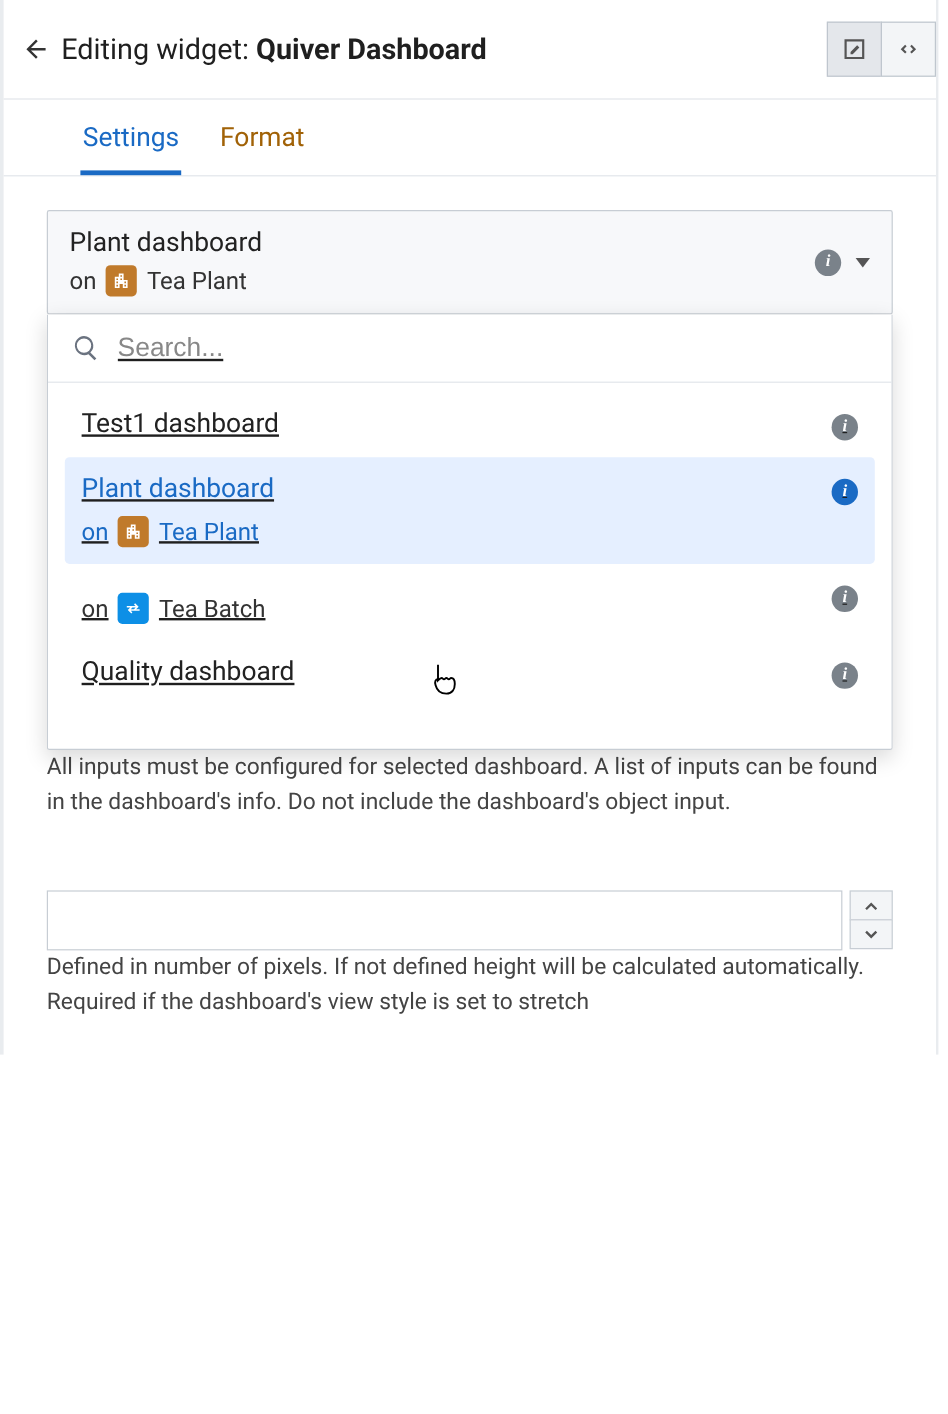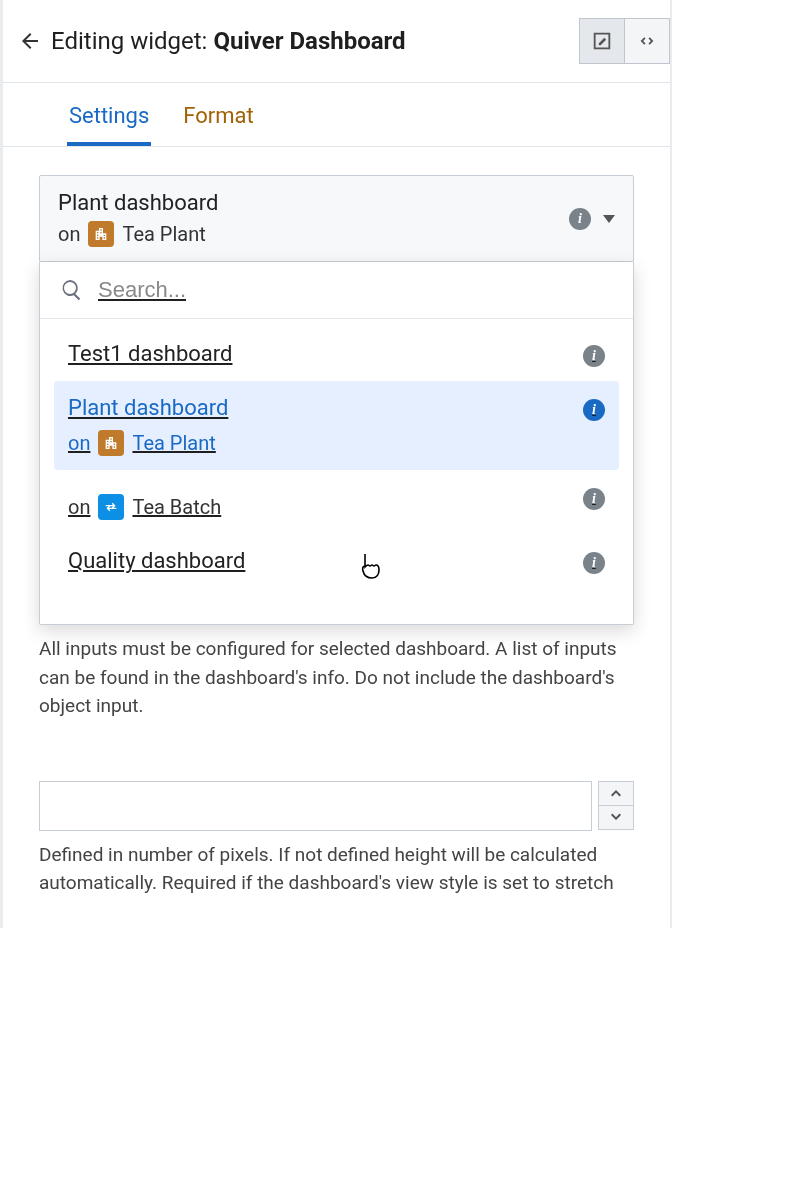--- a/index.html
+++ b/index.html
@@ -16,21 +16,21 @@
   }
   html,body {
     margin:0; padding:0;
     font-family: -apple-system, BlinkMacSystemFont, "Segoe UI", Roboto, "Helvetica Neue", Arial, sans-serif;
     color: var(--text-dark);
     background:#fff;
     width:790px;
   }
   .app {
     position: relative;
-    width:672px;
+    width:782px;
     box-sizing:border-box;
     border-left: 3px solid #e9ecef;
     border-right: 2px solid #e9ecef;
     padding-bottom: 30px;
   }
 
   
   .header {
     display:flex;
     align-items:center;
@@ -211,21 +211,20 @@
     position:absolute;
     left:355px; top:552px;
     width:26px; height:30px;
     pointer-events:none;
   }
 
   .help-text {
     font-size:19px;
     line-height:1.5;
     color:#444;
-    margin-top:10px;
   }
 
   
   .height-row {
     display:flex;
     gap:0;
   }
   .height-input {
     flex:1;
     height:50px;

